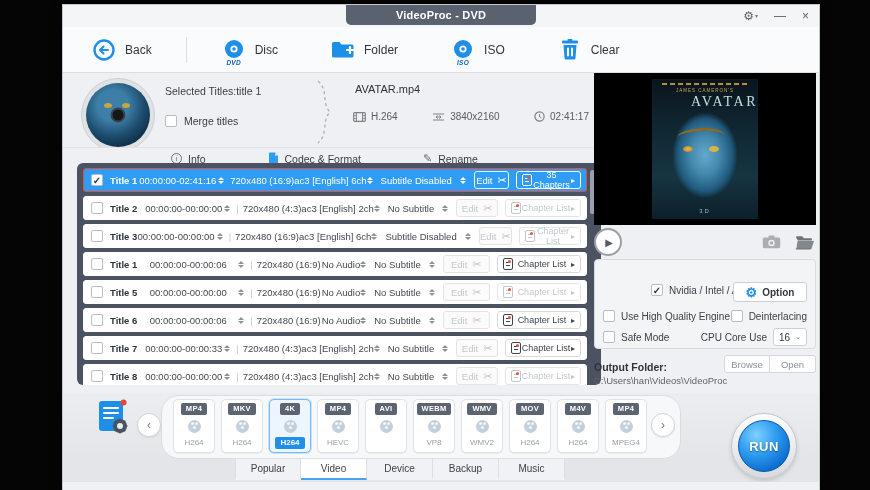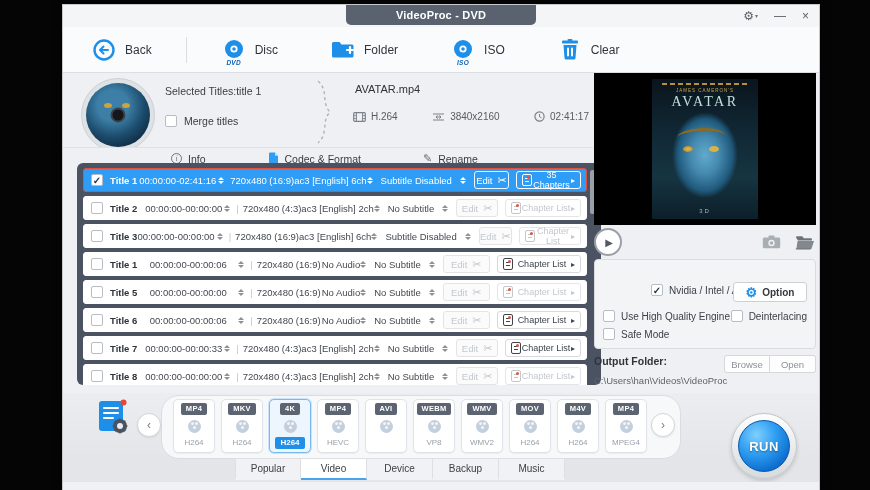--- a/index.html
+++ b/index.html
@@ -73,21 +73,21 @@
   .chap-ico { width:10px; height:12px; border:1px solid currentColor; border-radius:2px; position:relative; }
   .chap-ico::before { content:""; position:absolute; left:2px; right:2px; top:3px; height:1px; background:currentColor; box-shadow:0 3px 0 currentColor; }
   .chap-ico::after { content:""; position:absolute; right:1px; top:1px; width:3px; height:3px; border-radius:50%; background:#e5533f; }
   .chap-label { flex:1; text-align:center; }
 
   
   .preview { position:absolute; left:531px; top:68px; width:222px; height:152px; background:#000; display:flex; align-items:center; justify-content:center; }
   .poster { position:relative; width:106px; height:140px; background:linear-gradient(180deg,#0a141d 0%, #102733 35%, #163441 70%, #0c1f2a 100%); overflow:hidden; }
   .poster .gold-line { position:absolute; left:10px; right:10px; top:4px; height:2px; background:repeating-linear-gradient(90deg,#b98f3a 0 5px, transparent 5px 8px); }
   .poster .byline { position:absolute; left:0; right:0; top:9px; text-align:center; font-size:4.5px; color:#c9a34a; letter-spacing:1px; }
-  .poster .ptitle { position:absolute; left:0; right:0; top:15px; text-align:center; font-family:"Liberation Serif",serif; font-size:14px; letter-spacing:2.5px; color:#bfe0da; }
+  .poster .ptitle { position:absolute; left:0; right:0; top:15px; text-align:right; font-family:"Liberation Serif",serif; font-size:14px; letter-spacing:2.5px; color:#bfe0da; }
   .poster .face { position:absolute; left:50%; top:58%; transform:translate(-50%,-50%); width:84px; height:96px;
      background:radial-gradient(ellipse 42px 55px at 50% 45%, #63a9cd 0%, #4488ae 35%, #205a7d 65%, rgba(10,40,60,0) 78%); }
   .poster .face::before { content:""; position:absolute; left:20px; top:34px; width:10px; height:6px; border-radius:50%; background:radial-gradient(#e8c054,#a87820); box-shadow:26px 0 0 0 #d9b347; }
   .poster .face::after { content:""; position:absolute; left:14px; top:16px; width:48px; height:14px; border-radius:50% 50% 0 0; border-top:3px solid #8a6a26; transform:rotate(-3deg); }
   .poster .pbottom { position:absolute; left:0; right:0; bottom:5px; text-align:center; font-size:6px; color:#9fb9c4; letter-spacing:2px; }
   .pv-controls { position:absolute; left:531px; top:222px; width:222px; height:30px; display:flex; align-items:center; }
   .play-btn { width:28px; height:28px; border-radius:50%; border:2px solid #9aa0a6; background:#fff; display:flex; align-items:center; justify-content:center; font-size:10px; color:#555a60; padding-left:2px; }
   .pv-spacer { flex:1; }
   .pv-ico { margin-left:14px; display:flex; align-items:center; }
 
@@ -96,21 +96,21 @@
   .hw-gpu { position:absolute; left:56px; top:24px; display:flex; align-items:center; gap:6px; }
   .opt-btn { position:absolute; right:8px; top:22px; width:74px; height:20px; background:#fff; border:1px solid #ccd0d5; border-radius:3px; display:flex; align-items:center; justify-content:center; gap:5px; font-weight:bold; font-size:10px; color:#33383e; }
   .opt-gear { color:#1e8fe8; font-size:13px; line-height:1; }
   .hw-row3 { position:absolute; left:8px; right:8px; top:50px; display:flex; justify-content:space-between; }
   .hw-row4 { position:absolute; left:8px; right:8px; top:68px; display:flex; justify-content:space-between; align-items:center; }
   .hw-chk { display:flex; align-items:center; gap:6px; }
   .cpu-group { display:flex; align-items:center; gap:6px; }
   .cpu-select { width:34px; height:18px; background:#fff; border:1px solid #ccd0d5; border-radius:3px; display:flex; align-items:center; justify-content:space-evenly; font-size:10px; color:#33383e; }
   .cpu-select .caret { font-size:7px; color:#777; }
 
-  .out-row { position:absolute; left:531px; top:350px; width:222px; display:flex; align-items:flex-start;gap:16px; }
+  .out-row { position:absolute; left:531px; top:350px; width:222px; display:flex; align-items:flex-end;gap:16px; }
   .out-label { font-weight:bold; font-size:10.5px; color:#2f343a; }
   .out-btns { margin-left:auto; display:flex; }
   .out-btn { width:46px; height:18px; background:#fdfdfe; border:1px solid #d4d7db; font-size:9.5px; color:#8d9298; display:flex; align-items:center; justify-content:center; }
   .out-btn:first-child { border-radius:3px 0 0 3px; }
   .out-btn:last-child { border-radius:0 3px 3px 0; border-left:none; }
   .out-path { position:absolute; left:531px; top:370px; font-size:9.5px; color:#5d6269; }
 
   
   .bottom { position:absolute; left:0; top:388px; width:100%; height:98px; background:linear-gradient(180deg,#ebedf0, #e3e5e9 70%); }
   .tray { position:absolute; left:98px; top:2px; width:520px; height:64px; background:#f7f8fa; border:1px solid #dadde0; border-radius:18px; }
@@ -595,20 +595,27 @@
         <span class="hw-chk">
           <span class="cb"></span>
           <span>Deinterlacing</span>
         </span>
       </div>
       <div class="hw-row4">
         <span class="hw-chk">
           <span class="cb"></span>
           <span>Safe Mode</span>
         </span>
+        <span class="cpu-group">
+          <span>CPU Core Use</span>
+          <span class="cpu-select">
+            <span>16</span>
+            <span class="caret">⌄</span>
+          </span>
+        </span>
       </div>
     </div>
 
     <div class="out-row">
       <span class="out-label">Output Folder:</span>
       <span class="out-btns">
         <span class="out-btn">Browse</span>
         <span class="out-btn">Open</span>
       </span>
     </div>

